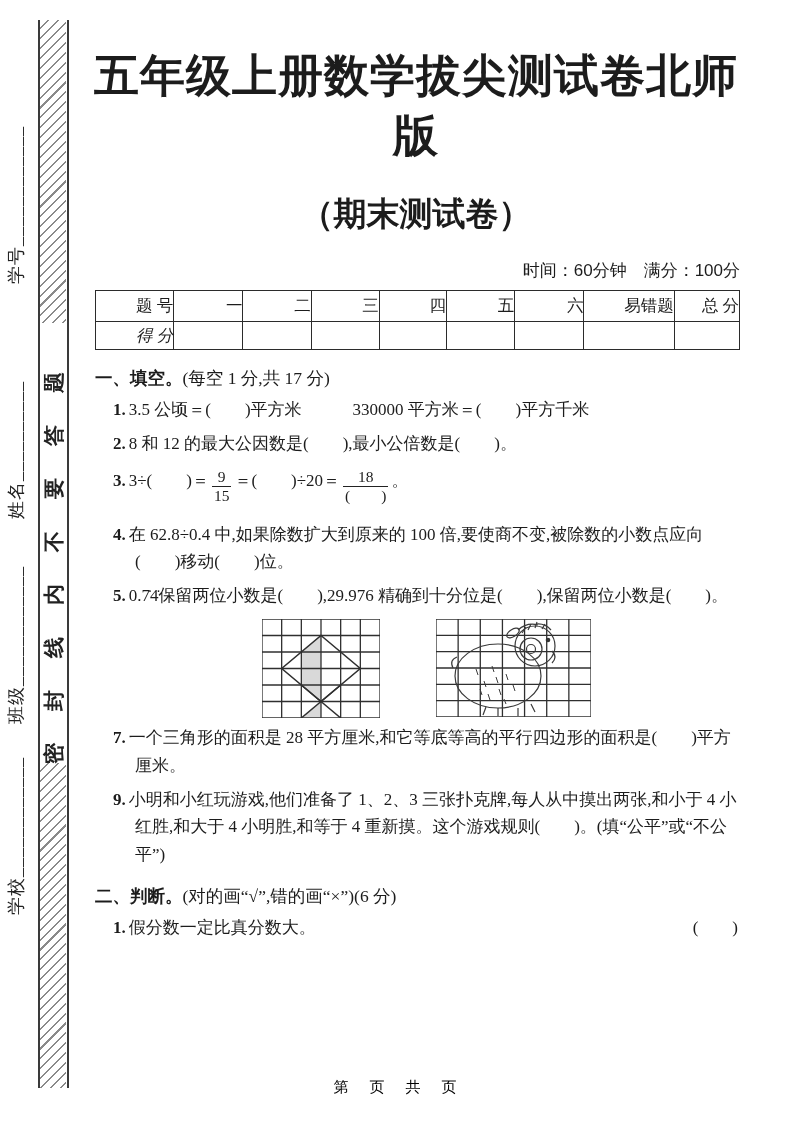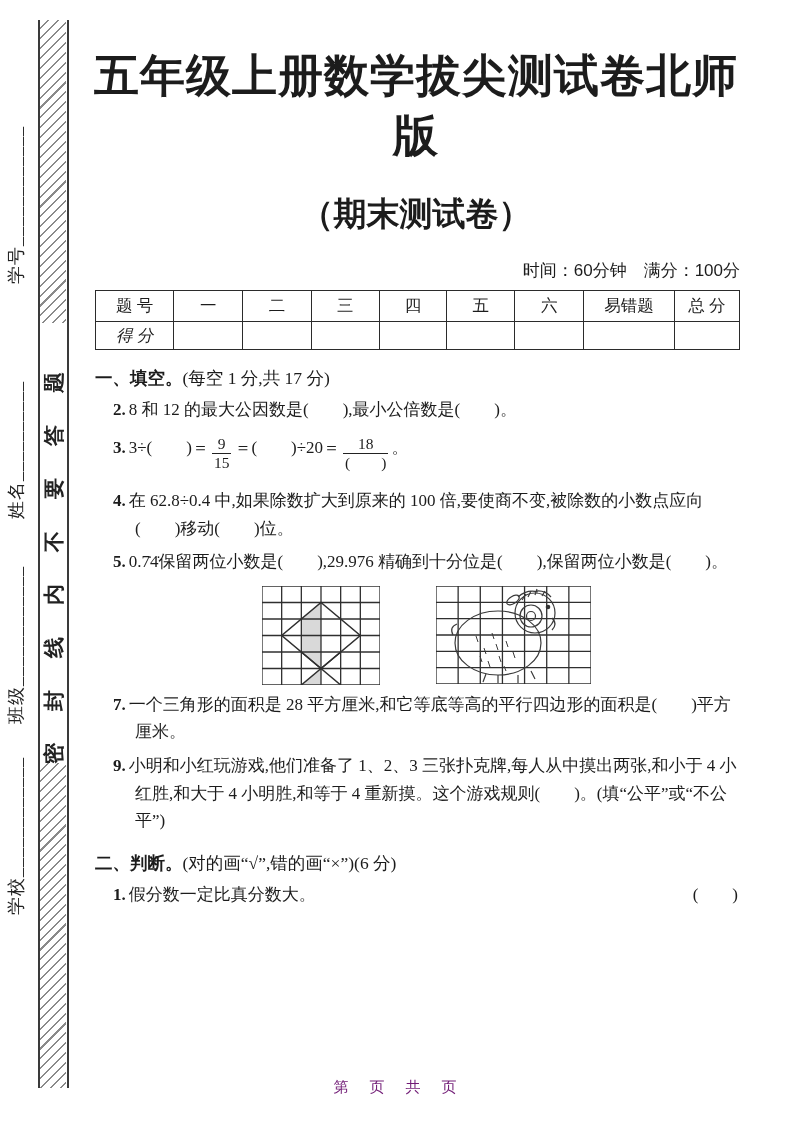--- a/index.html
+++ b/index.html
@@ -26,40 +26,40 @@
   .main{position:absolute;left:88px;top:16px;width:656px;}
   .title{margin:30px 0 0 0;text-align:center;font-size:45px;font-weight:900;
          letter-spacing:1px;font-family:"Liberation Sans","DejaVu Sans",sans-serif;}
   .subtitle{margin:26px 0 0 0;text-align:center;font-size:33px;font-weight:900;
             font-family:Liberation Serif, serif;}
   .meta{margin:22px 4px 0 0;text-align:right;font-size:17px;
         font-family:"Liberation Sans","DejaVu Sans",sans-serif;}
   
   table.score{border-collapse:collapse;margin:8px 0 0 7px;width:645px;
               font-size:16.5px;}
-  table.score td{border:1.6px solid #2b2b2b;text-align:center;padding:0;}
+  table.score td{border:1.6px solid #2b2b2b;text-align:right;padding:0;}
   table.score tr.hd td{height:30px;}
   table.score tr.sc td{height:27px;font-style:italic;}
   
   .sec{margin:16px 0 2px 7px;font-size:17.5px;}
   .sec b{font-weight:bold;}
   .q{margin:6px 0 0 0;padding-left:47px;text-indent:-22px;
      font-size:17px;line-height:1.62;}
   .qnum{font-weight:bold;padding-right:3px;}
   .frac{display:inline-block;text-align:center;vertical-align:-15px;
         line-height:1.15;font-size:15.5px;margin:0 3px;text-indent:0;}
   .fnum{display:block;border-bottom:1.6px solid #222;padding:0 5px;}
   .fden{display:block;padding:0 2px;}
   .qline{margin-top:10px;}
   .answer{float:right;padding-right:6px;}
   
   .figrow{display:flex;justify-content:center;gap:56px;margin:10px 0 4px 20px;}
   .figrow svg{display:block;}
   .footer{position:absolute;left:0;right:0;top:1078px;text-align:center;
-          font-size:15px;letter-spacing:3px;color:#701a75;}
+          font-size:15px;letter-spacing:3px;color:#000000;}
 </style>
 </head>
 <body>
 
 <div class="vrule" style="left:38px;"></div>
 <div class="vrule" style="left:67px;"></div>
 <div class="hatch" style="top:20px;height:303px;"></div>
 <div class="hatch" style="top:763px;height:325px;"></div>
 <div class="sealtext" style="left:-166px;top:530px;width:440px;">密封线内不要答题</div>
 
@@ -109,20 +109,23 @@
       <td></td>
       <td></td>
     </tr>
   </tbody>
     </table>
 
   <div class="sec">
     <b>一、填空。</b><span>(每空 1 分,共 17 分)</span>
   </div>
 
+  <div class="q">
+    <span class="qnum">1.</span><span>3.5 公顷＝(　　)平方米　　　330000 平方米＝(　　)平方千米</span>
+  </div>
 
   <div class="q">
     <span class="qnum">2.</span><span>8 和 12 的最大公因数是(　　),最小公倍数是(　　)。</span>
   </div>
 
   <div class="q qline">
     <span class="qnum">3.</span><span>3÷(　　)＝</span><span class="frac"><span class="fnum">9</span><span class="fden">15</span></span><span>＝(　　)÷20＝</span><span class="frac"><span class="fnum">18</span><span class="fden">(　　)</span></span><span>。</span>
   </div>
 
   <div class="q" style="margin-top:16px;">

